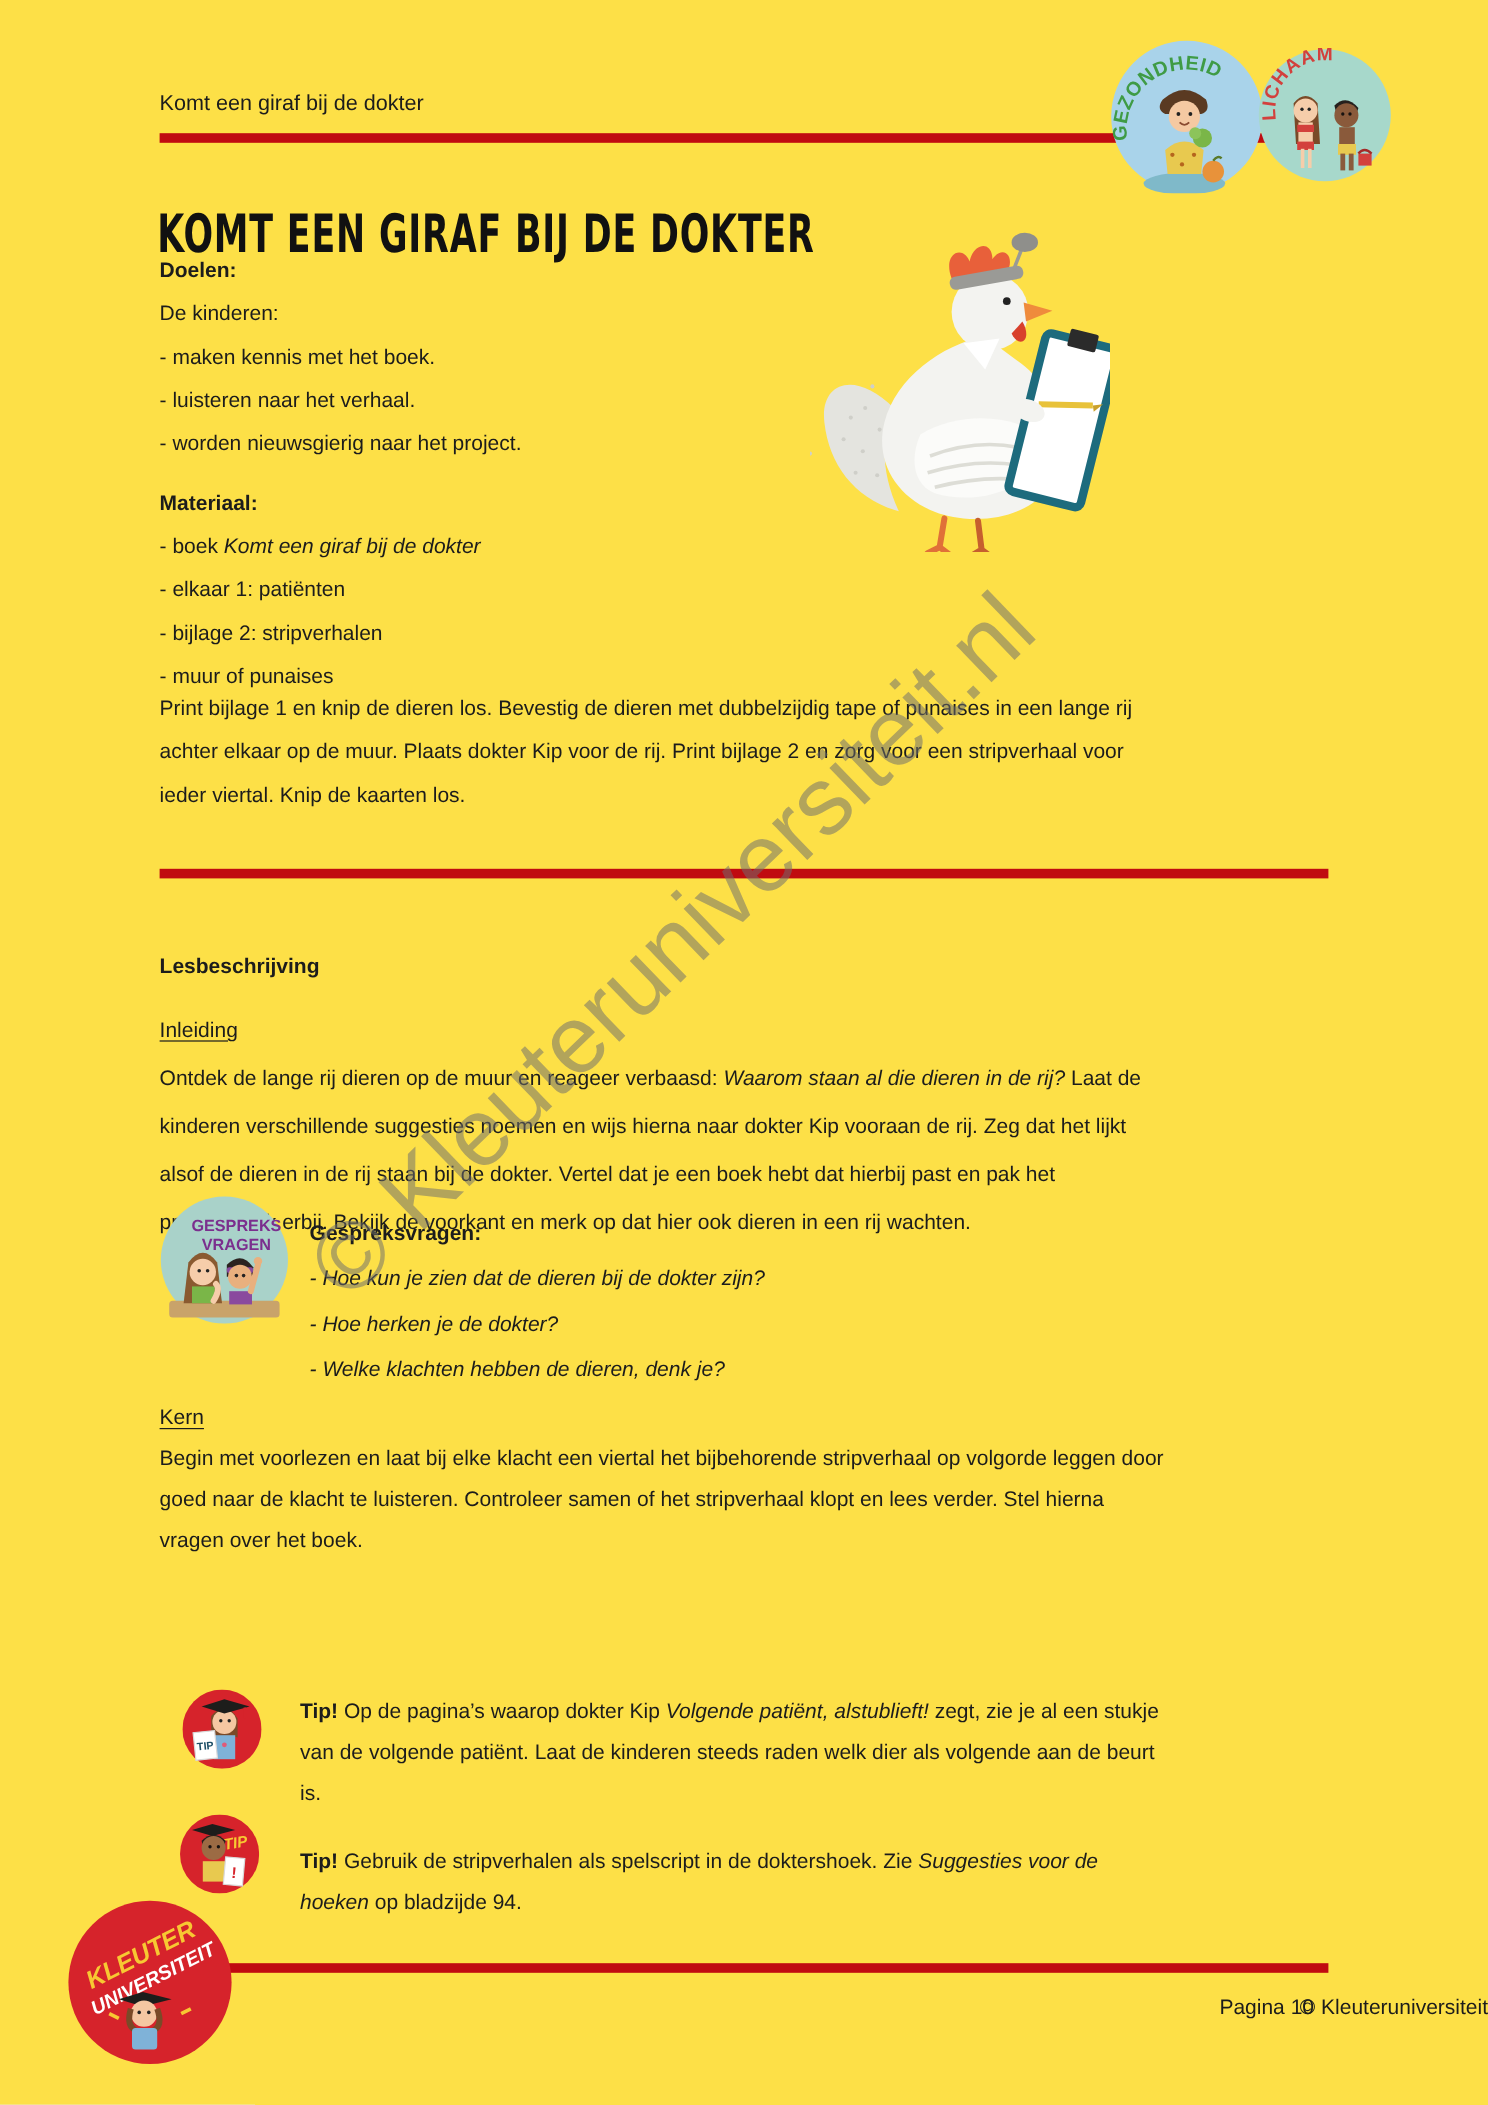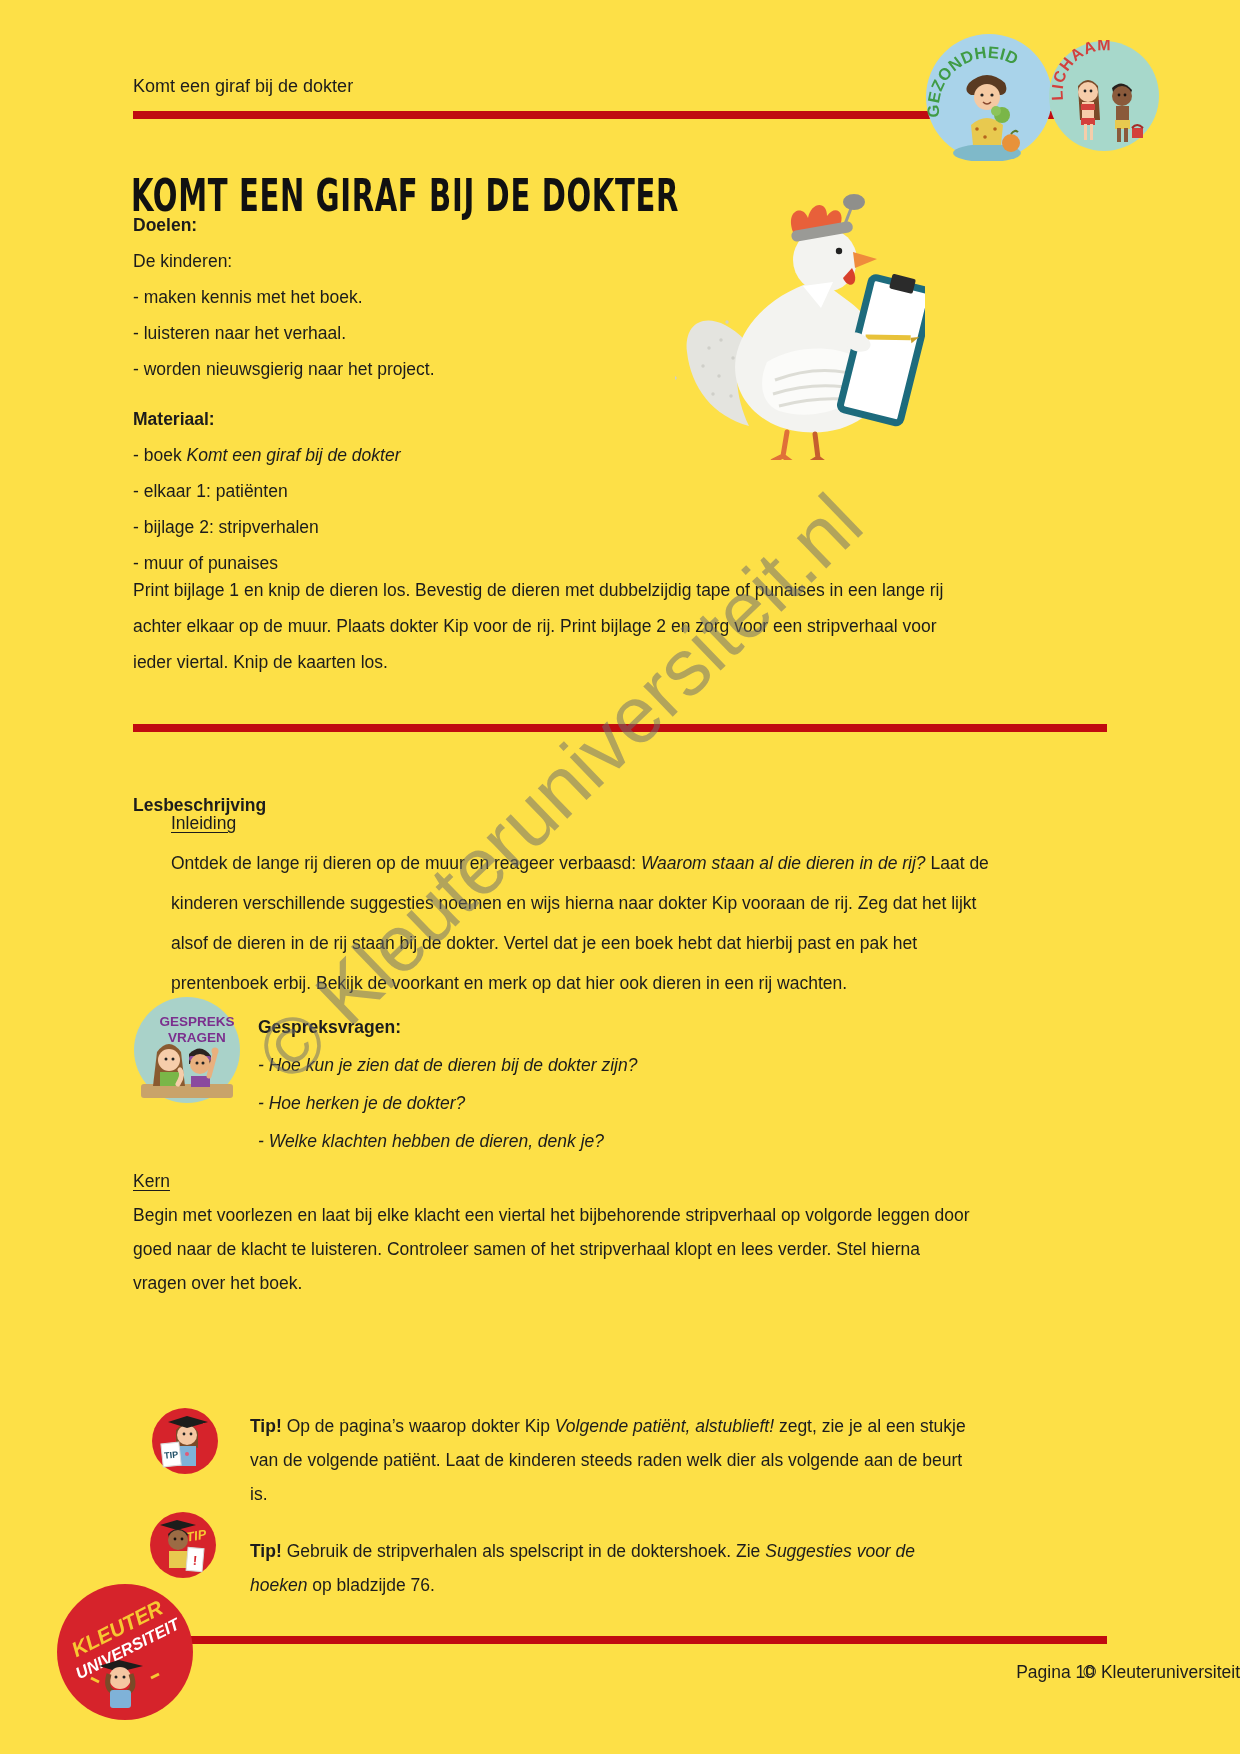--- a/index.html
+++ b/index.html
@@ -23,21 +23,21 @@
   
   .tx { position:absolute; left:133px; width:840px; font-size:17.5px; line-height:36px; }
   .tx b { font-weight:bold;text-align:center; }
   .it { font-style:italic; }
   .und { text-decoration:underline; text-underline-offset:3px; }
   .blk-doelen        { top:207px; }
   .blk-materiaal     { top:401px; }
   .blk-voorbereiding { top:572px; }
   .divider       { position:absolute; left:133px; top:724px; width:974px; height:8px; background:#c00b10; }
   .blk-lesbeschrijving { top:787px; }
-  .blk-inleiding { top:803px; line-height:40px;margin-left:38px; }
+  .blk-inleiding { top:838px; line-height:40px; }
   .gespreks-icon { position:absolute; left:133px; top:996px; width:108px; height:108px; }
   .blk-gespreks  { left:258px; top:1008px; width:720px; line-height:38px; }
   .blk-kern      { top:1164px; line-height:34px; }
   .tip-icon-1 { position:absolute; left:152px; top:1408px; width:66px; height:66px; }
   .tip-icon-2 { position:absolute; left:150px; top:1512px; width:66px; height:66px; }
   .blk-tip1 { left:250px; top:1409px; width:720px; line-height:34px; }
   .blk-tip2 { left:250px; top:1534px; width:720px; line-height:34px; }
   
   .chicken { position:absolute; left:675px; top:190px; width:250px; height:270px; }
   
@@ -255,21 +255,21 @@
       <circle cx="25" cy="27" r="1.4" fill="#181210"></circle>
         <circle cx="32" cy="27" r="1.4" fill="#181210"></circle>
       <rect x="19" y="39" width="19" height="17" fill="#e8c94f"></rect>
       <g transform="rotate(5 45 48)">
         <rect x="37" y="36" width="16" height="23" fill="#ffffff" stroke="#d9d9d9"></rect>
         <text x="45" y="53" text-anchor="middle" font-size="13" font-weight="bold" fill="#d6232b" font-family="Liberation Sans, sans-serif">!</text>
       </g>
     </svg>
   </div>
   <div class="tx blk-tip2">
-    <b>Tip!</b><span> Gebruik de stripverhalen als spelscript in de doktershoek. Zie </span><span class="it">Suggesties voor de hoeken</span><span> op bladzijde 76.</span>
+    <b>Tip!</b><span> Gebruik de stripverhalen als spelscript in de doktershoek. Zie </span><span class="it">Suggesties voor de hoeken</span><span> op bladzijde 94.</span>
   </div>
 
   <div class="watermark">© Kleuteruniversiteit.nl</div>
 
   <div class="footer-rule"></div>
   <div class="footer-copy">© Kleuteruniversiteit</div>
   <div class="footer-page">Pagina 10</div>
 
   <div class="logo">
     <svg viewBox="0 0 140 140" width="140" height="140">

